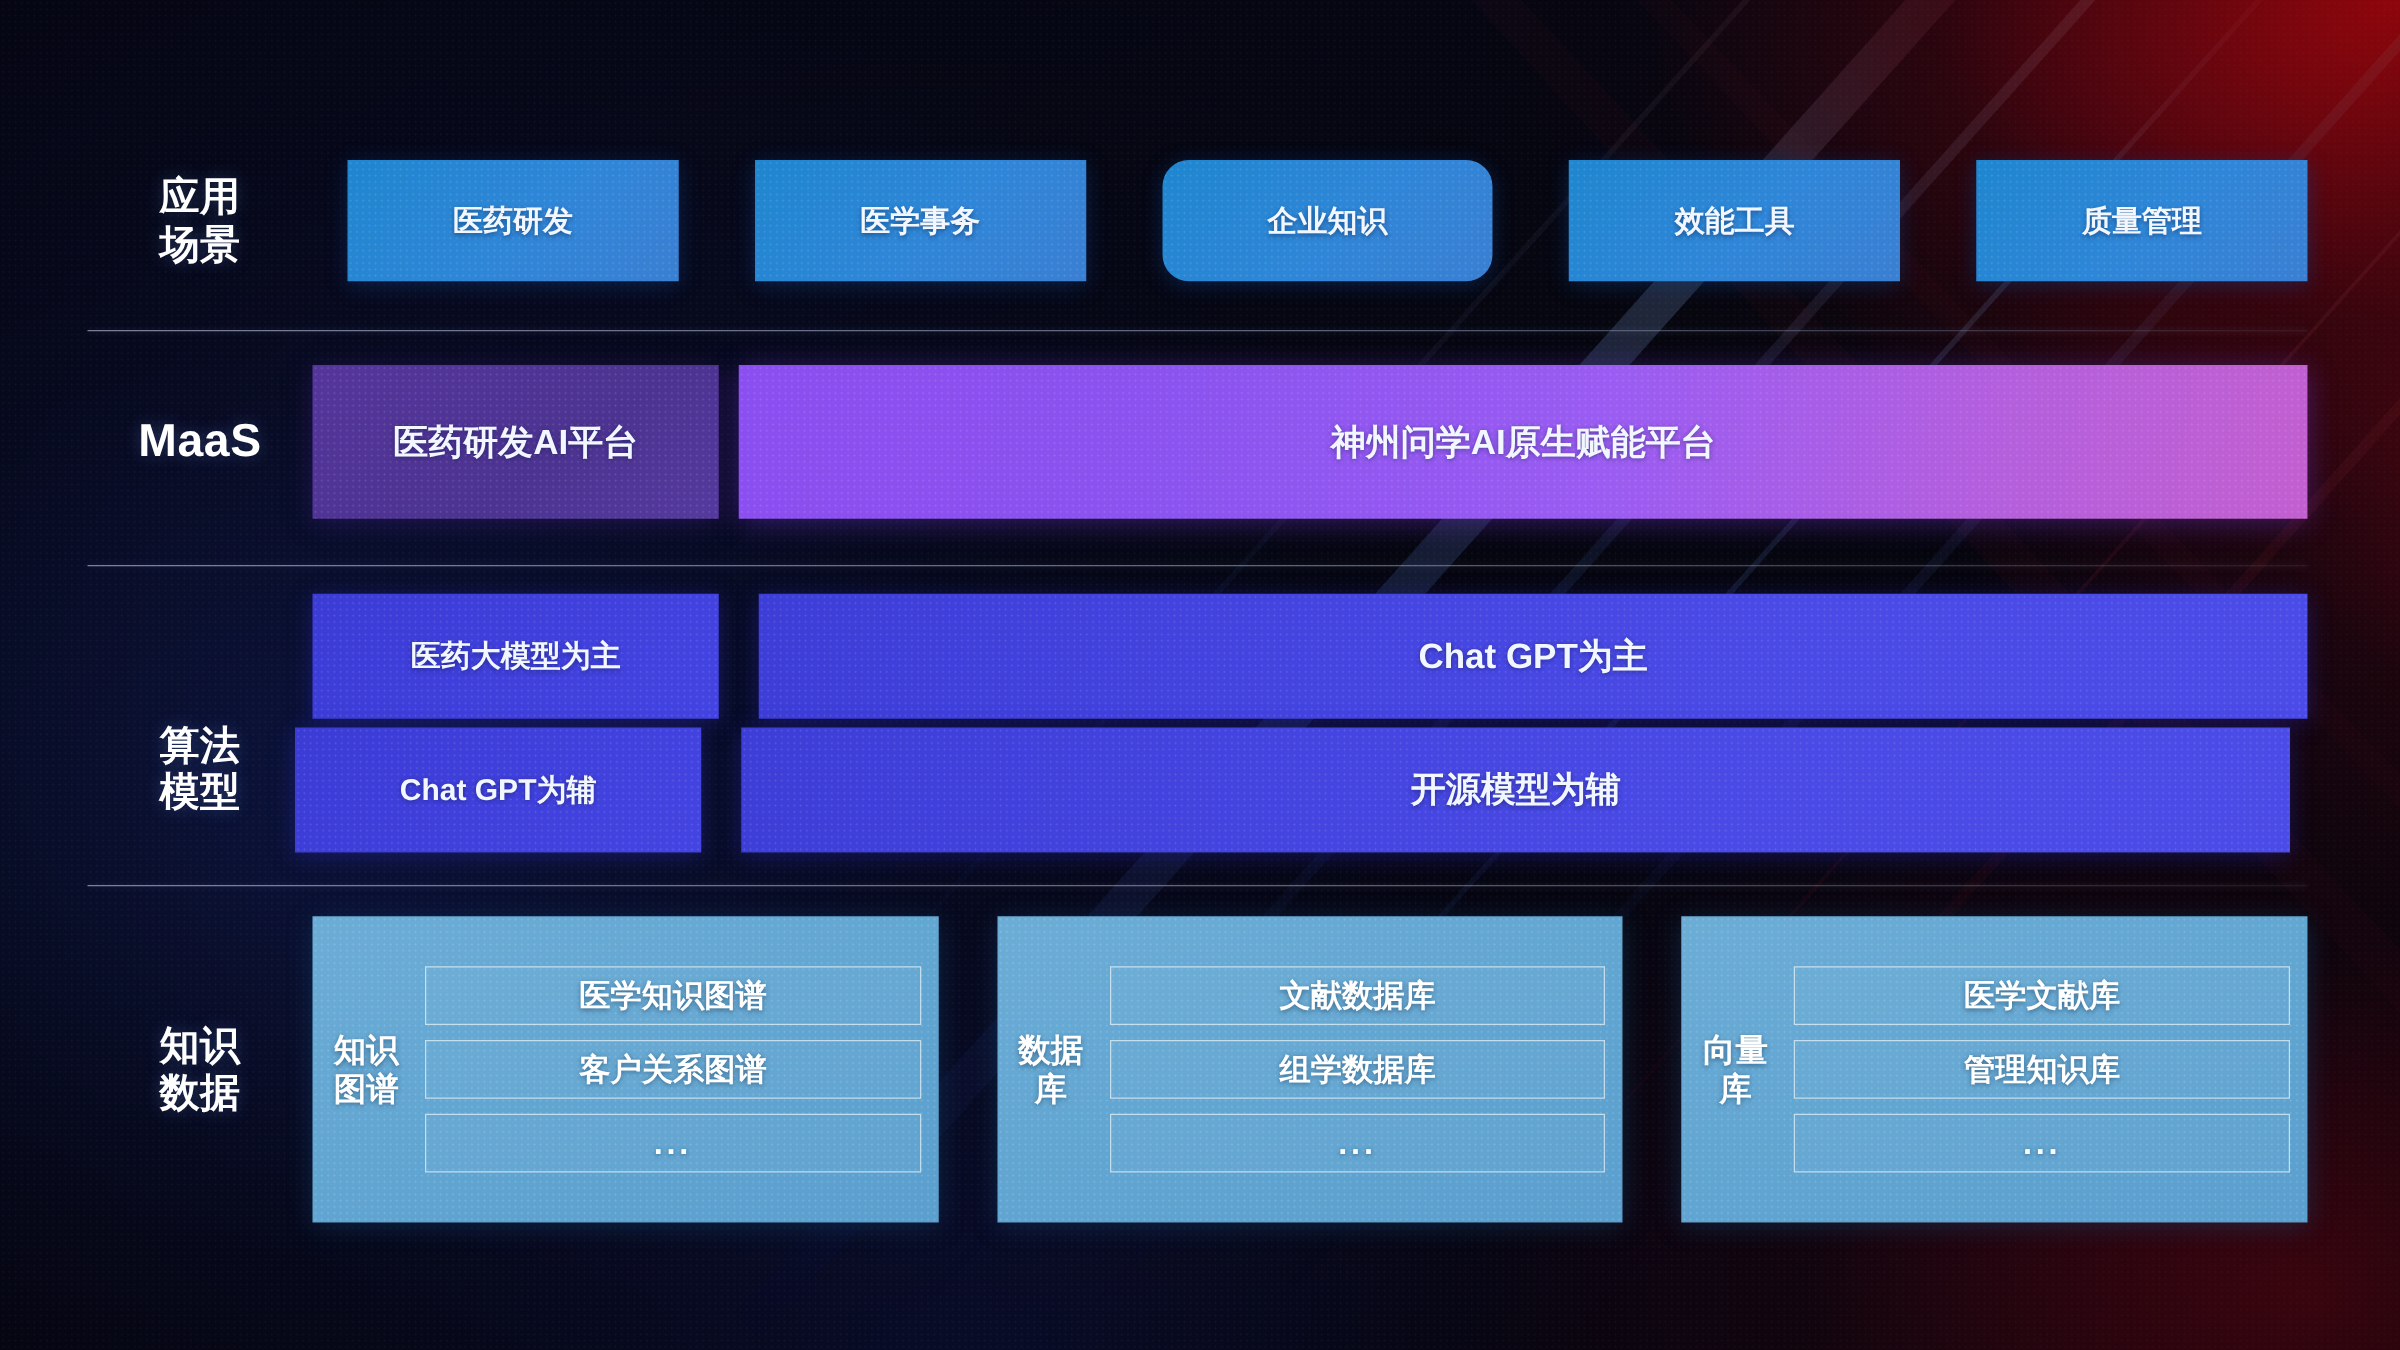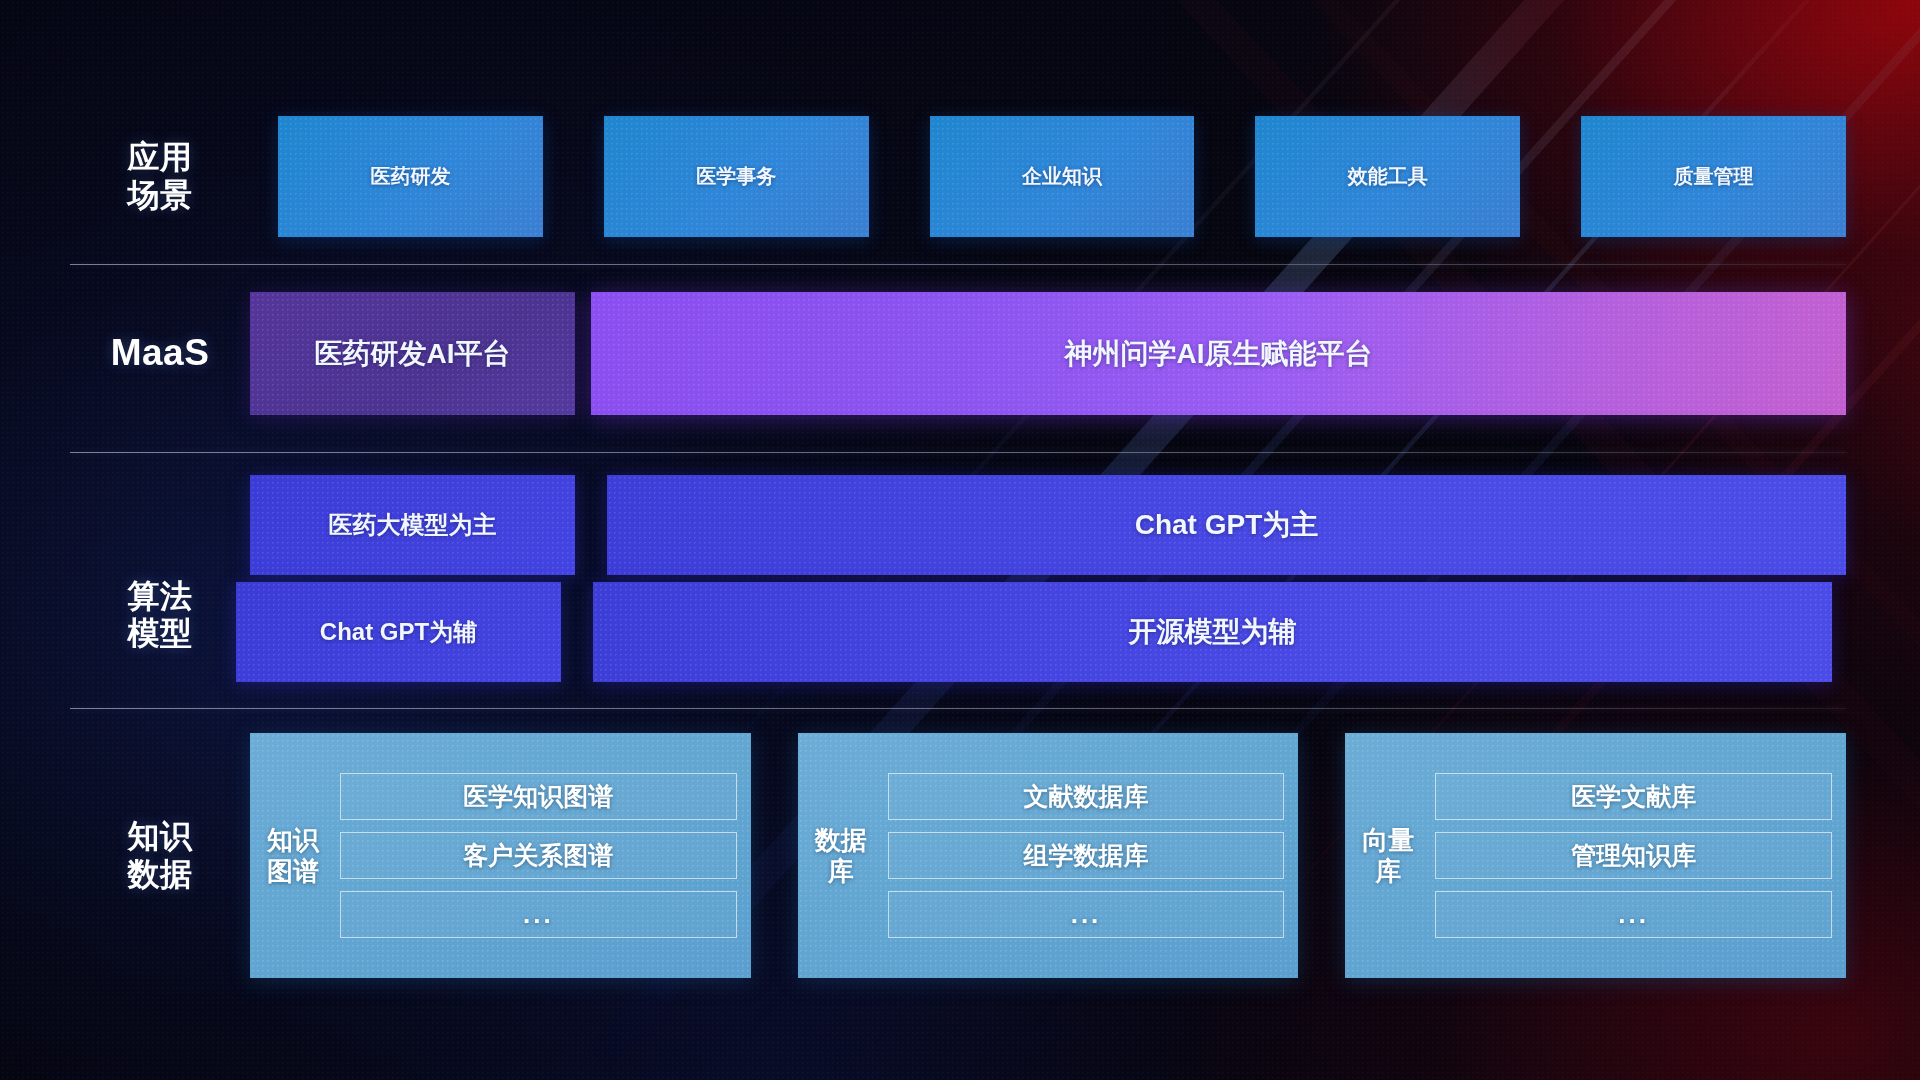--- a/index.html
+++ b/index.html
@@ -83,23 +83,23 @@
   .tile .tdots {
     position:absolute; inset:0;
     background-image:radial-gradient(rgba(255,255,255,.10) 1px, transparent 1px);
     background-size:5px 5px;
     pointer-events:none;
   }
   .tile span.lbl { position:relative; z-index:2; text-shadow:0 1px 4px rgba(0,20,60,.45); }
 
   
   .app-tile {
-    height:121px;
+    height:97px;
     background:linear-gradient(135deg,#1f86cf 0%, #2f86d8 55%, #3a7fd2 100%);
-    font-size:20px;
+    font-size:24px;
     box-shadow:0 3px 16px rgba(10,60,130,.45);
     margin-left:28px;
   }
 
   
   .maas-left {
     width:325px; height:123px;
     background:linear-gradient(145deg,#55359b 0%, #4c3391 60%, #553a9e 100%);
     font-size:28px;
     box-shadow:0 3px 18px rgba(55,25,120,.5);
@@ -212,21 +212,21 @@
 场景</div>
       <div class="rowbody" style="gap:33px;">
         <div class="tile app-tile" style="flex:1 1 0;">
           <div class="tdots"></div>
           <span class="lbl">医药研发</span>
         </div>
         <div class="tile app-tile" style="flex:1 1 0;">
           <div class="tdots"></div>
           <span class="lbl">医学事务</span>
         </div>
-        <div class="tile app-tile" style="flex:1 1 0;">
+        <div class="tile app-tile" style="flex:1 1 0;border-radius:21px;">
           <div class="tdots"></div>
           <span class="lbl">企业知识</span>
         </div>
         <div class="tile app-tile" style="flex:1 1 0;">
           <div class="tdots"></div>
           <span class="lbl">效能工具</span>
         </div>
         <div class="tile app-tile" style="flex:1 1 0;align-items:center;">
           <div class="tdots"></div>
           <span class="lbl">质量管理</span>

